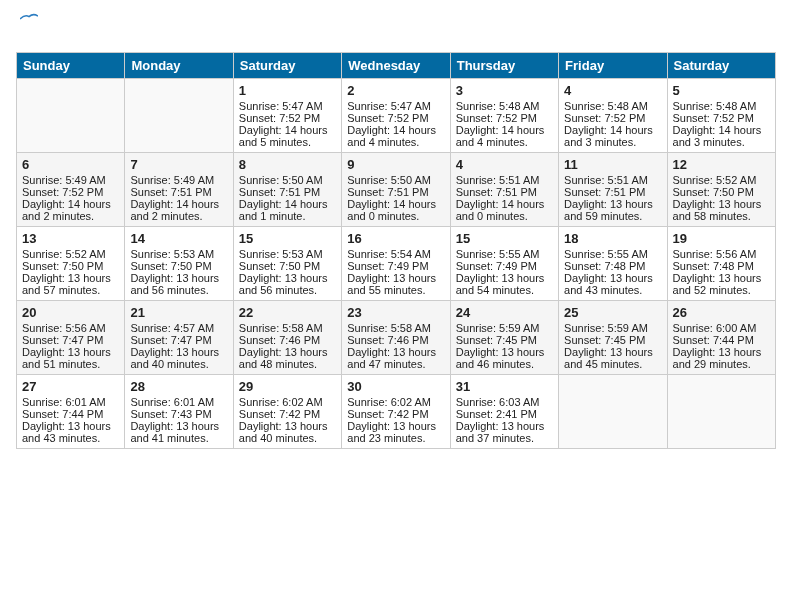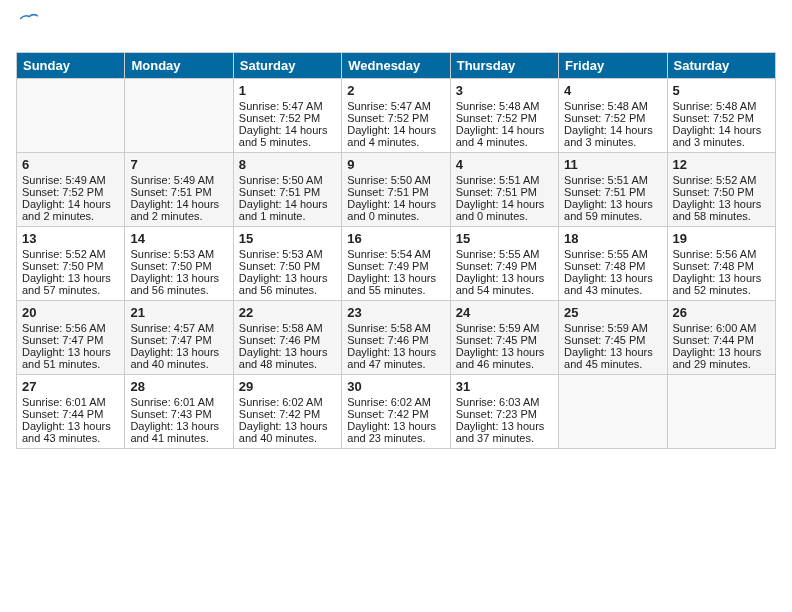--- a/index.html
+++ b/index.html
@@ -335,21 +335,21 @@
         <td>
           <span class="day-num">30</span>
           <div>Sunrise: 6:02 AM</div>
           <div>Sunset: 7:42 PM</div>
           <div>Daylight: 13 hours</div>
           <div>and 23 minutes.</div>
         </td>
         <td>
           <span class="day-num">31</span>
           <div>Sunrise: 6:03 AM</div>
-          <div>Sunset: 7:23 PM</div>
+          <div>Sunset: 2:41 PM</div>
           <div>Daylight: 13 hours</div>
           <div>and 37 minutes.</div>
         </td>
         <td class="empty-cell"></td>
         <td class="empty-cell"></td>
       </tr>
     </tbody>
 </table>
 
 </body></html>

